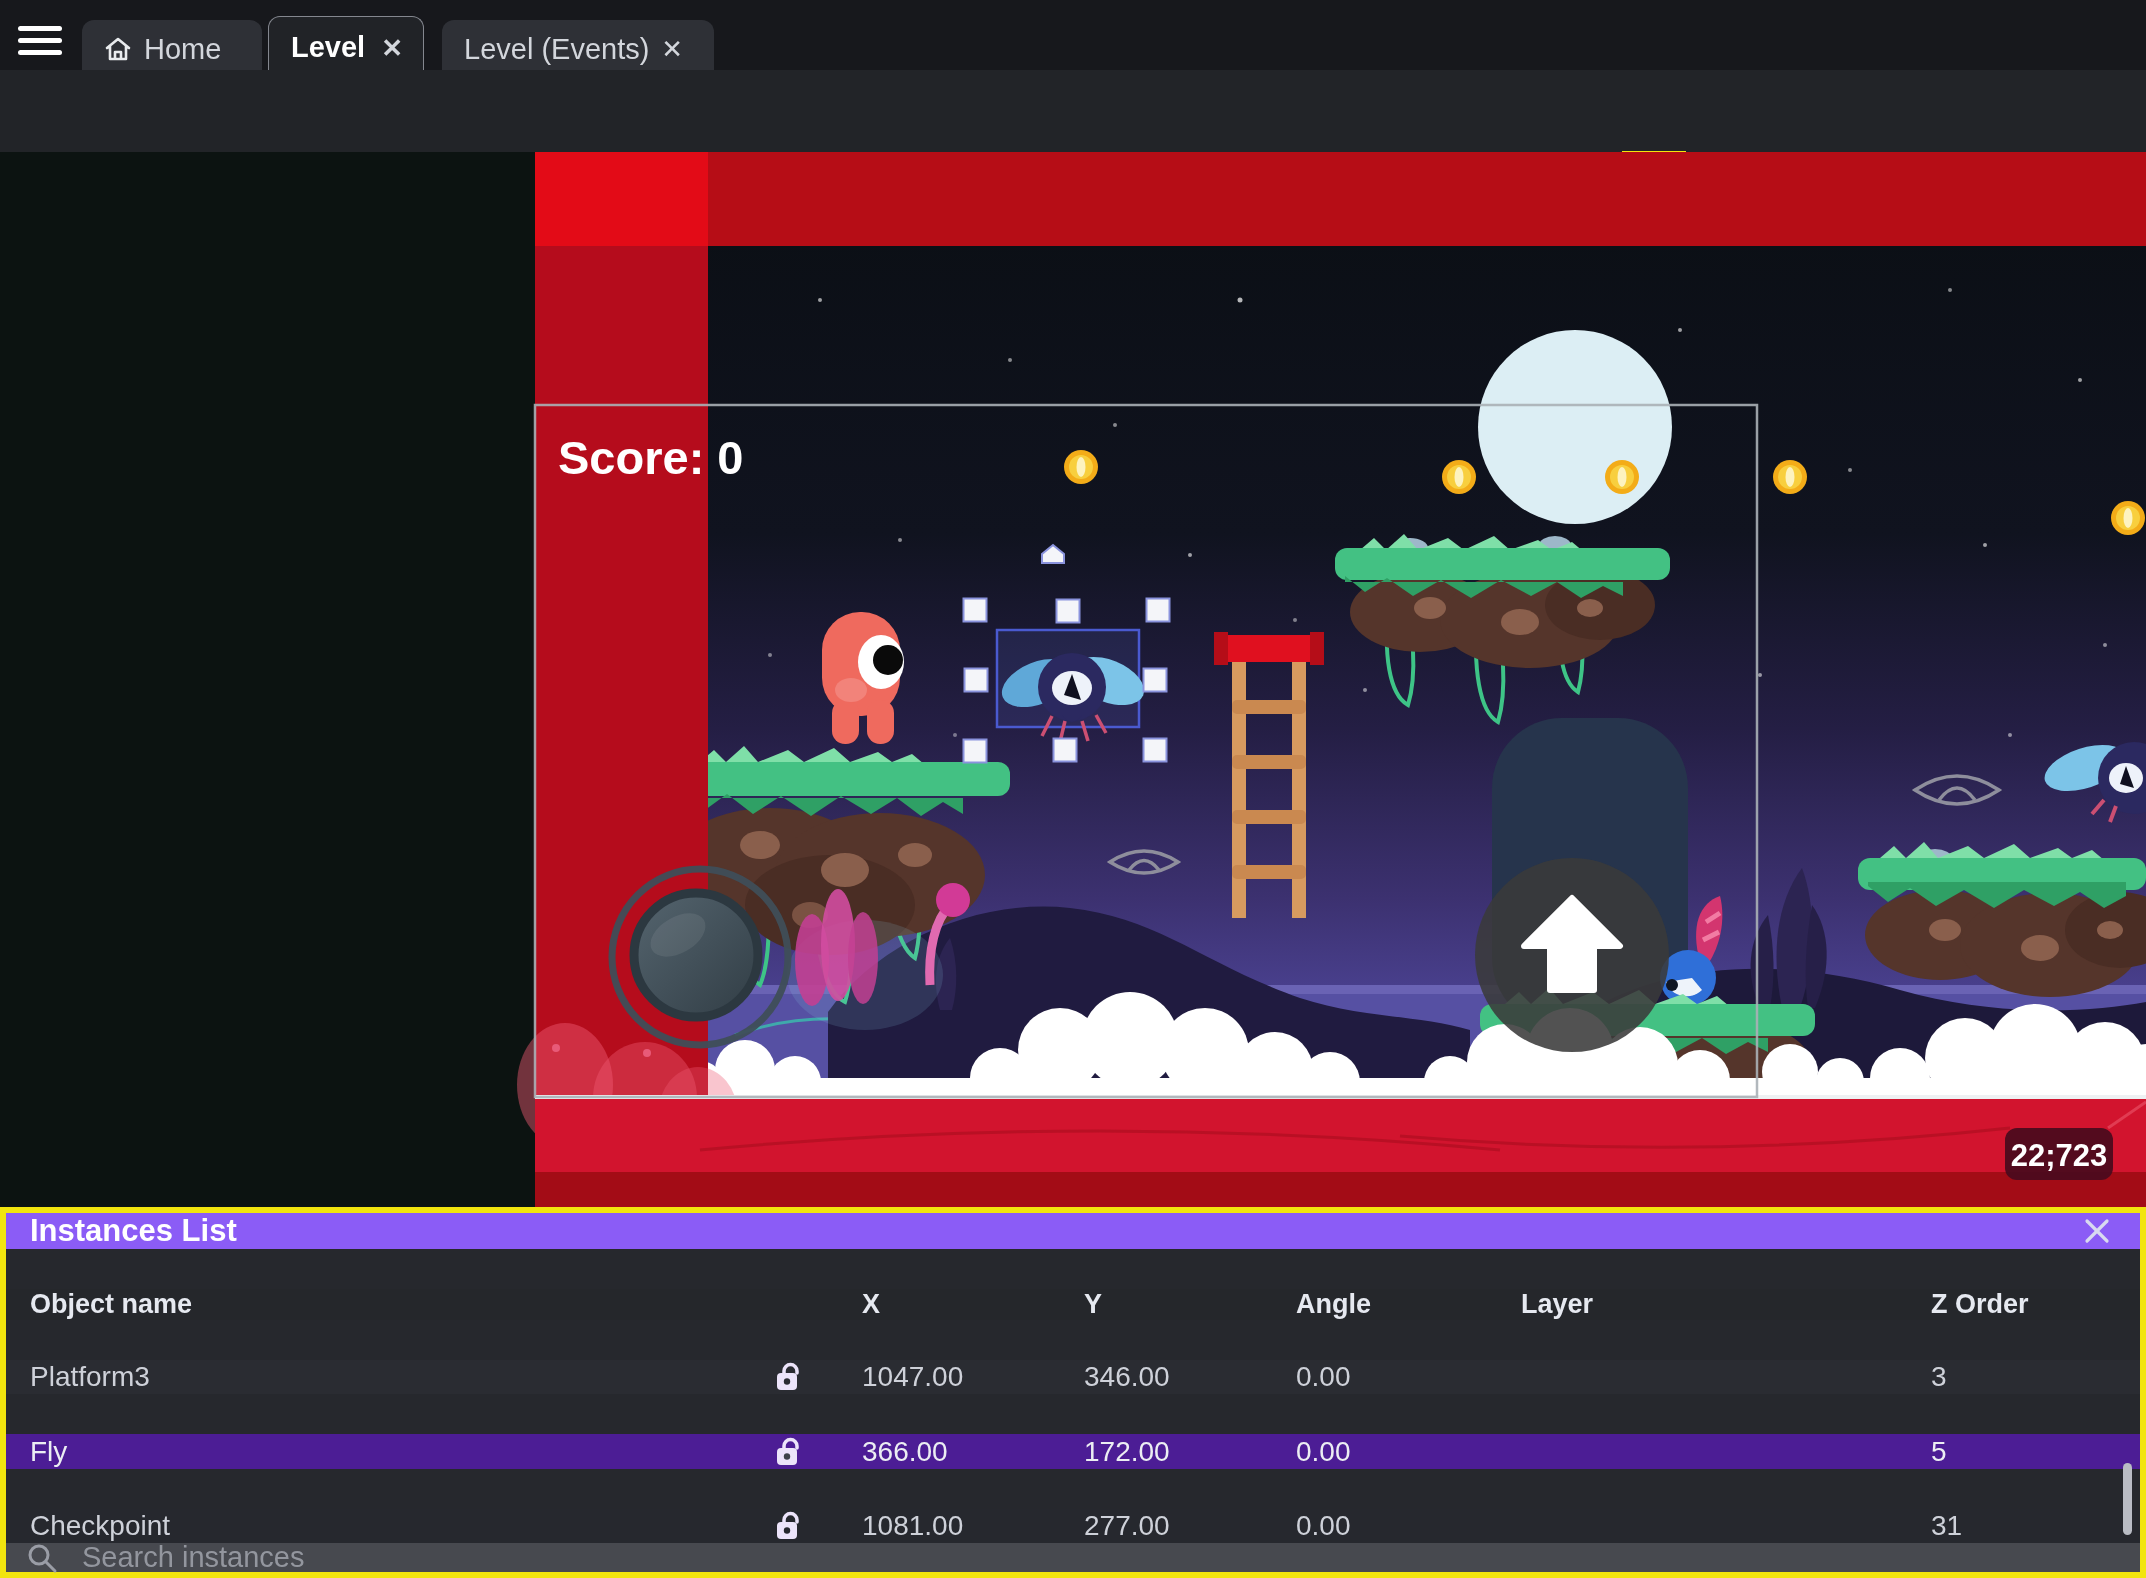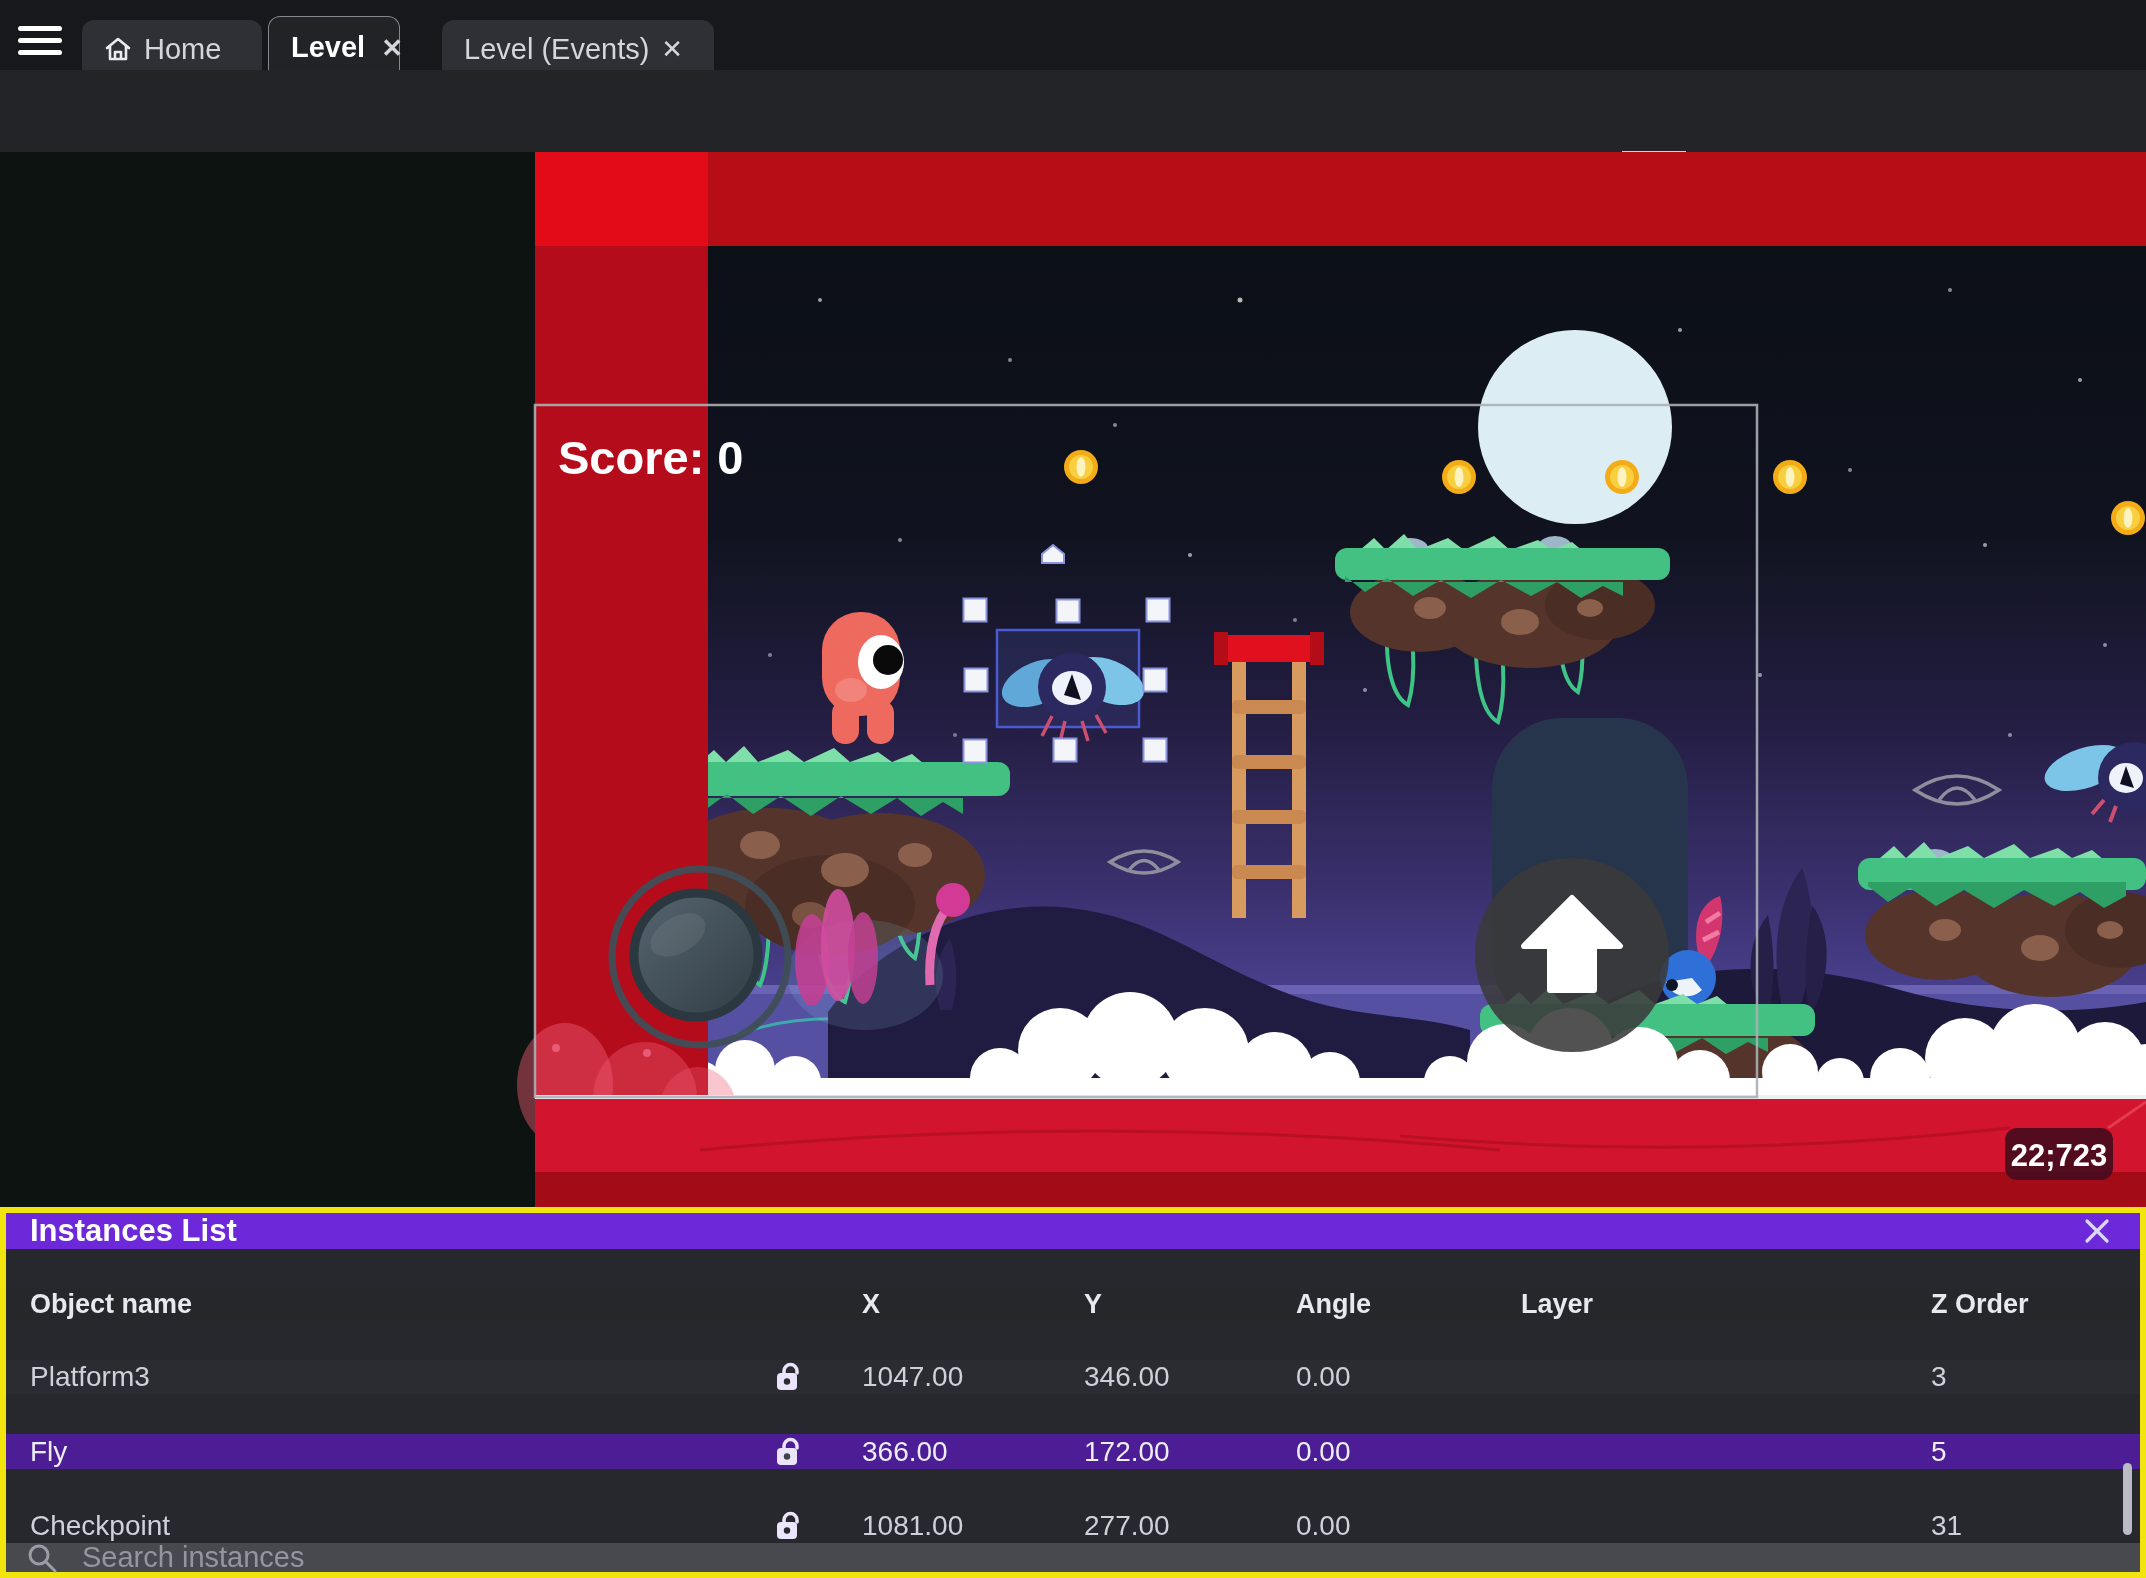--- a/index.html
+++ b/index.html
@@ -38,21 +38,21 @@
                          align-items:center; justify-content:center; cursor:pointer; }
   #instances-highlight .pill { width:48px; height:53px; background:#c6b7f5; border-radius:12px;
                                display:flex; align-items:center; justify-content:center; }
 
   
   #scene { position:absolute; left:0; top:152px; width:2146px; height:1055px; }
 
   
   #panel { position:absolute; left:0; top:1207px; width:2146px; height:371px;
            border:6px solid #f2e50e; background:#26282d; display:flex; flex-direction:column; }
-  #panel-titlebar { height:64px; background:#6d28d9; display:flex; align-items:center;
+  #panel-titlebar { height:64px; background:#8b5cf6; display:flex; align-items:center;
                     justify-content:space-between; padding:0 28px 0 24px; }
   #panel-title { color:#ffffff; font-size:31px; font-weight:600; }
   .prow { display:grid; grid-template-columns:736px 90px 222px 212px 225px 410px auto;
           align-items:center; height:64px; color:#ced1d9; font-size:28px;margin-top:40px; }
   .prow > div { padding-left:30px; white-space:nowrap; }
   .prow > div:first-child { padding-left:24px; }
   #panel-header { height:58px; background:#25272b; color:#e6e9f0; font-weight:bold; font-size:27px; }
   .row-a { background:#2a2c32; }
   .row-sel { background:#4c1d95; color:#eceef3; }
   .row-b { background:#26282e; }
@@ -75,21 +75,21 @@
       <span></span>
     </div>
 
   <div class="tab" style="left:82px;width:180px;">
     <svg width="28" height="28" viewBox="0 0 28 28">
       <path class="icon-stroke" d="M3 13 L14 4 L25 13 M6 11 V24 H22 V11 M11 24 v-7 h6 v7"></path>
     </svg>
     <span>Home</span>
   </div>
 
-  <div class="tab active" style="left:268px;width:132px;gap:16px;">
+  <div class="tab active" style="left:268px;width:156px;gap:16px;">
     <span>Level</span>
     <span class="x">✕</span>
   </div>
 
   <div class="tab" style="left:442px;width:272px;">
     <span>Level (Events)</span>
     <span class="x">✕</span>
   </div>
 </div>
 

